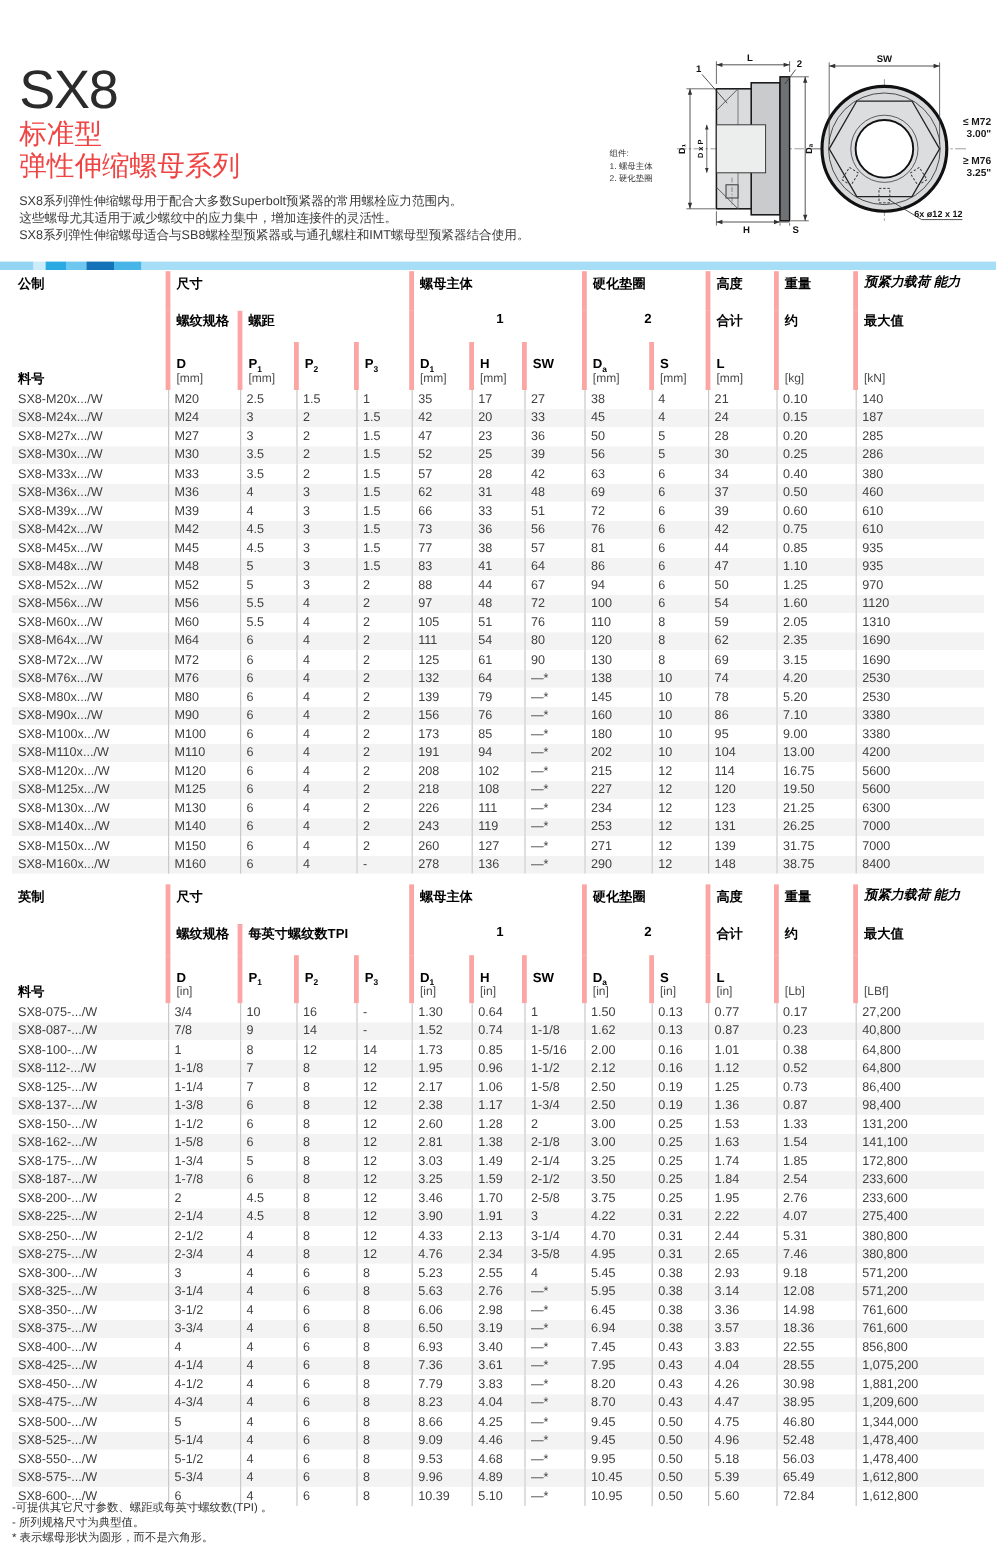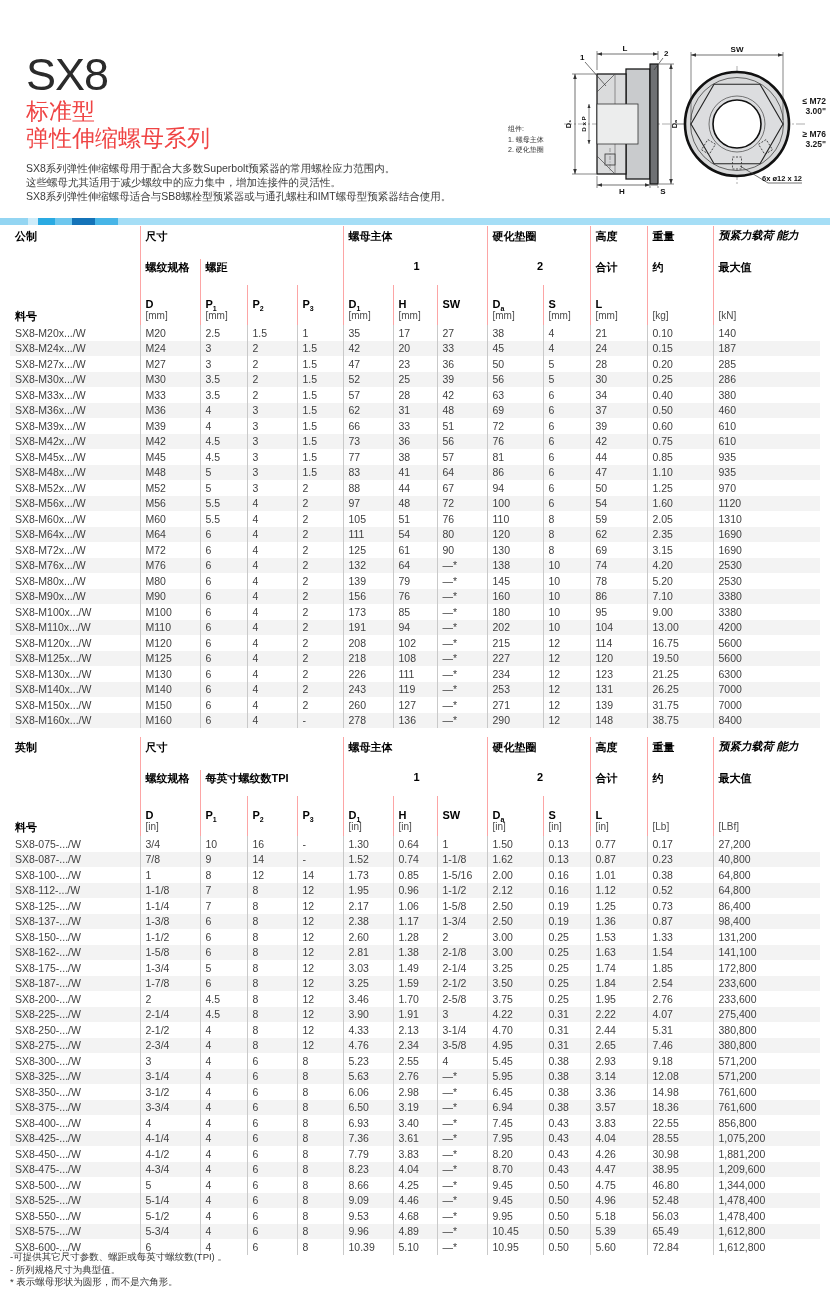--- a/index.html
+++ b/index.html
@@ -4,21 +4,21 @@
 <style>
   html,body{margin:0;padding:0;}
   body{
     width:830px;height:1307px;position:relative;background:#ffffff;
     font-family:"Liberation Sans","DejaVu Sans",sans-serif;color:#222;
     overflow:hidden;
   }
   .abs{position:absolute;}
 
   
-  #title-block{left:26px;top:52px;width:480px;}
+  #title-block{left:16px;top:52px;width:480px;}
   .main-title{font-size:45px;line-height:46px;font-weight:400;color:#2b2b2b;letter-spacing:-1px;}
   .sub-title{font-size:23px;line-height:27px;font-weight:400;color:#ef4444;}
   .desc{margin-top:9px;font-size:10.5px;line-height:14px;color:#3a3a3a;}
 
   
   #components-note{left:508px;top:124px;width:60px;font-size:7px;line-height:10.5px;color:#333;}
   #size-notes{left:782px;top:96px;width:44px;text-align:right;font-size:8.5px;line-height:10px;font-weight:700;color:#1a1a1a;}
   #size-notes .size-note{margin-bottom:13px;}
   svg text{font-family:"Liberation Sans","DejaVu Sans",sans-serif;}
 
@@ -30,21 +30,21 @@
   .dtable{border-collapse:collapse;table-layout:fixed;width:810px;}
   .dtable td{padding:0 2px 0 5px;white-space:nowrap;overflow:hidden;}
   .dtable thead td{color:#000;font-weight:700;font-size:11px;}
   tr.grp td{height:30px;vertical-align:top;padding-top:3px;}
   tr.subhdr td{height:25px;vertical-align:top;padding-top:1px;}
   tr.col-row td{height:37px;vertical-align:bottom;padding-bottom:3px;line-height:12px;}
   .ch-unit{font-weight:400;font-size:10px;color:#4a4a4a;}
   .dtable tbody td{height:15.5px;font-size:10.5px;color:#3f3f3f;border-left:1px solid #c9c9c9;}
   .dtable tbody td:first-child{border-left:none;}
   .dtable tbody tr:nth-child(even){background:#f3f3f3;}
-  .bl{border-left:1px solid #fca5a5;}
+  .bl{border-left:4px solid #fca5a5;}
   .ctr{text-align:center;}
   .wrap2{white-space:pre-line;line-height:13px;font-style:italic;}
   sub{font-size:7px;line-height:0;}
   #metric-table{left:10px;top:226px;}
   #imperial-table{left:10px;top:737px;}
 
   
   #footnotes{left:10px;top:1251px;font-size:9.5px;line-height:12.5px;color:#333;}
 </style>
 </head>

